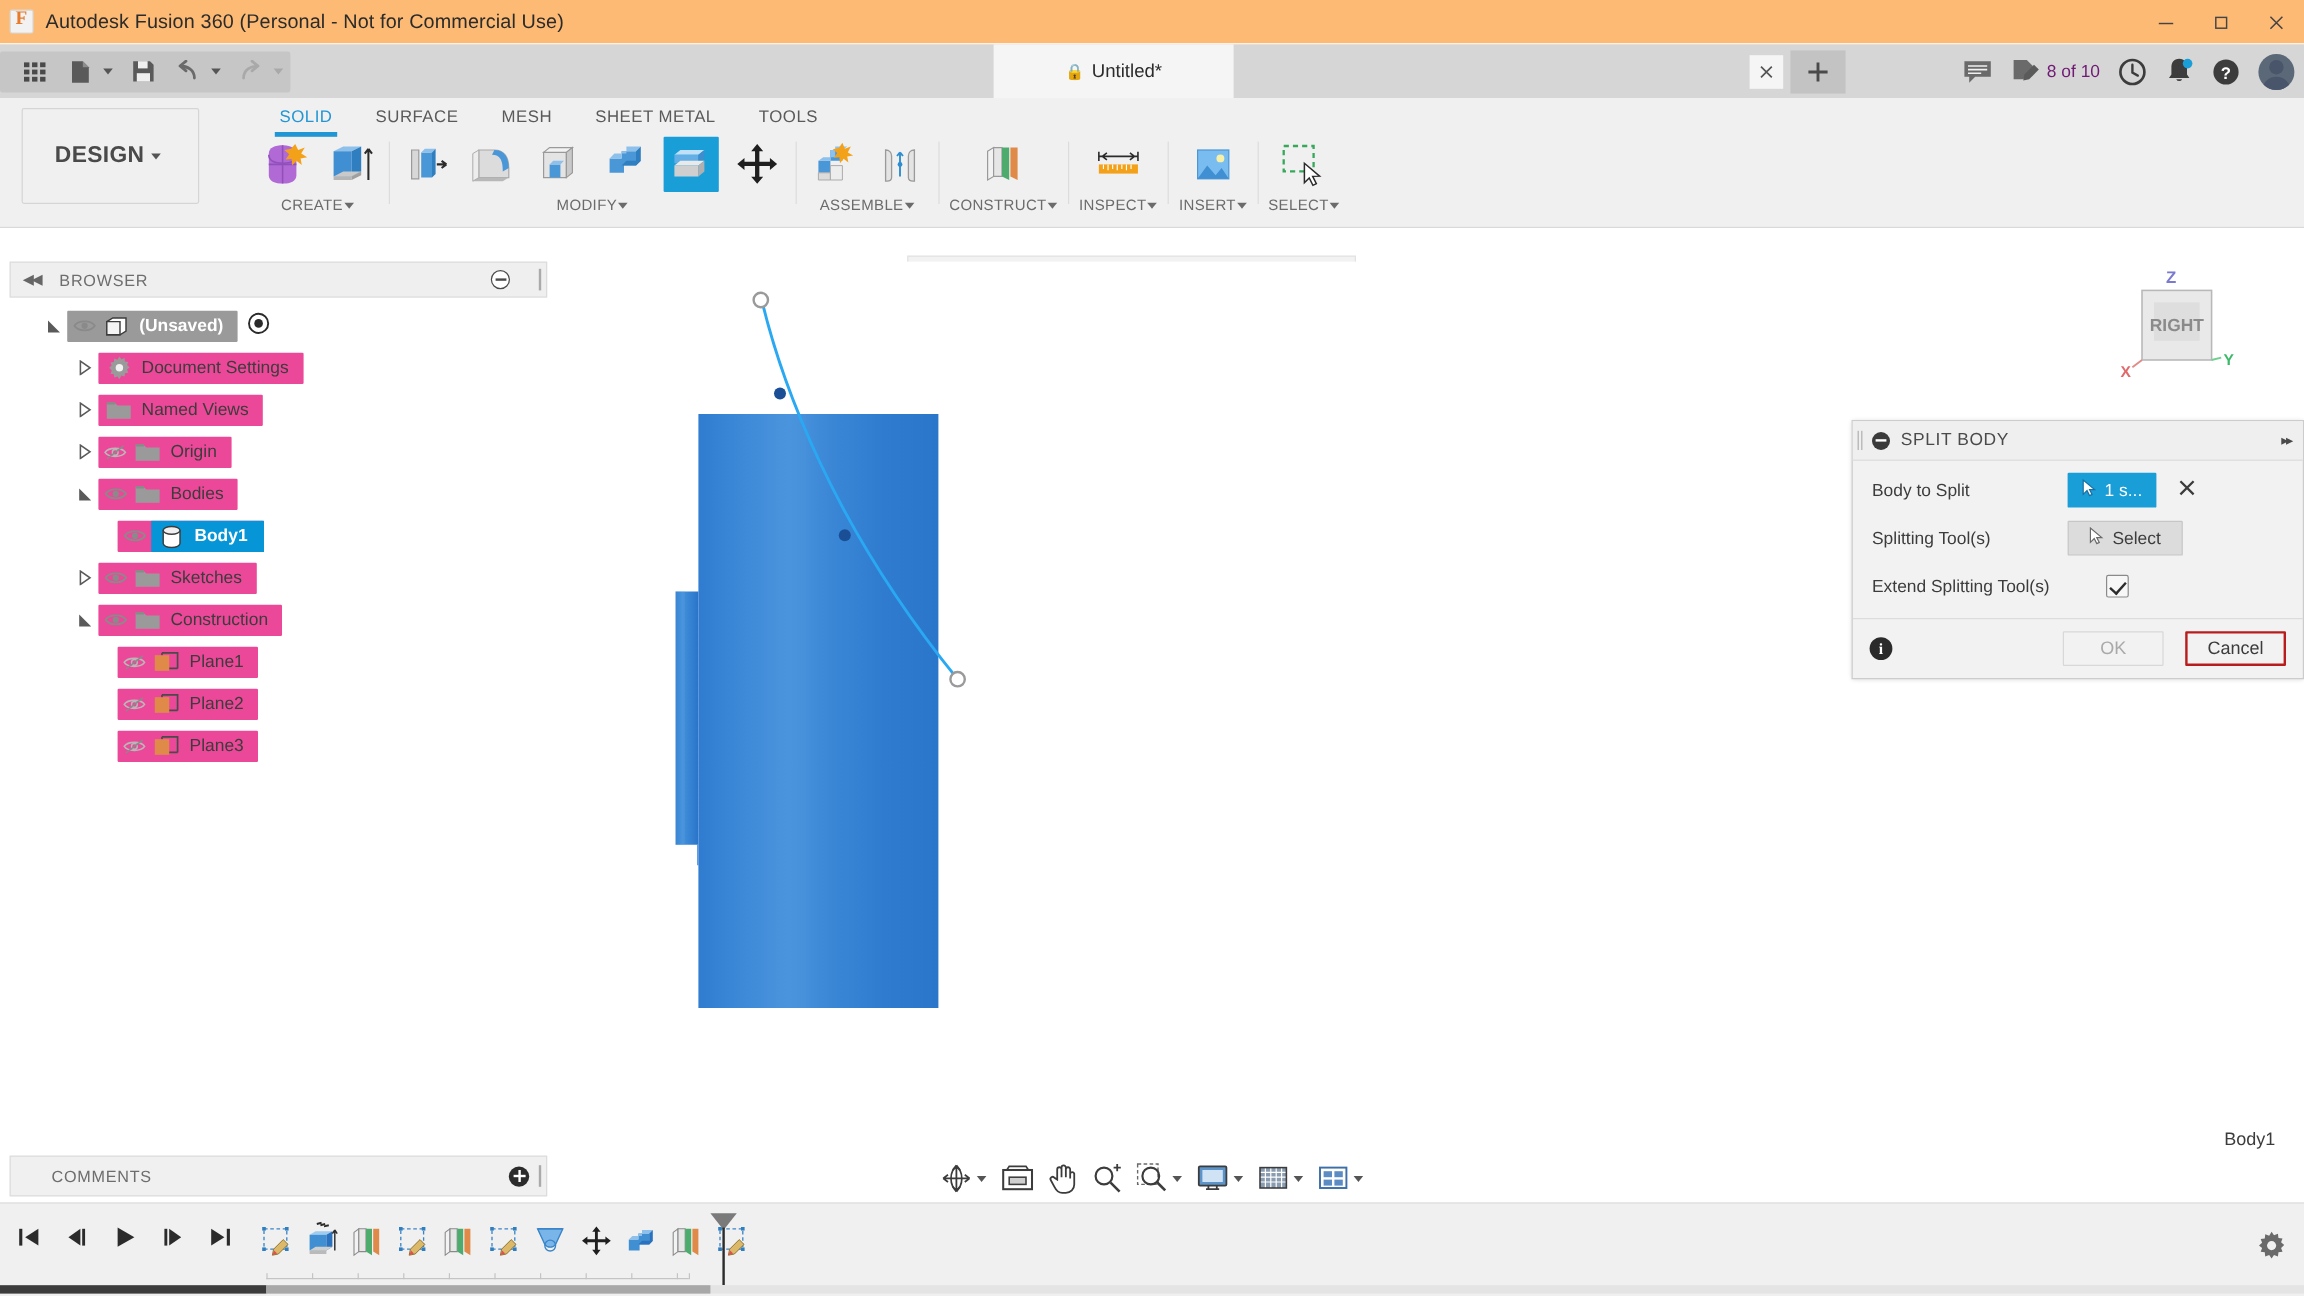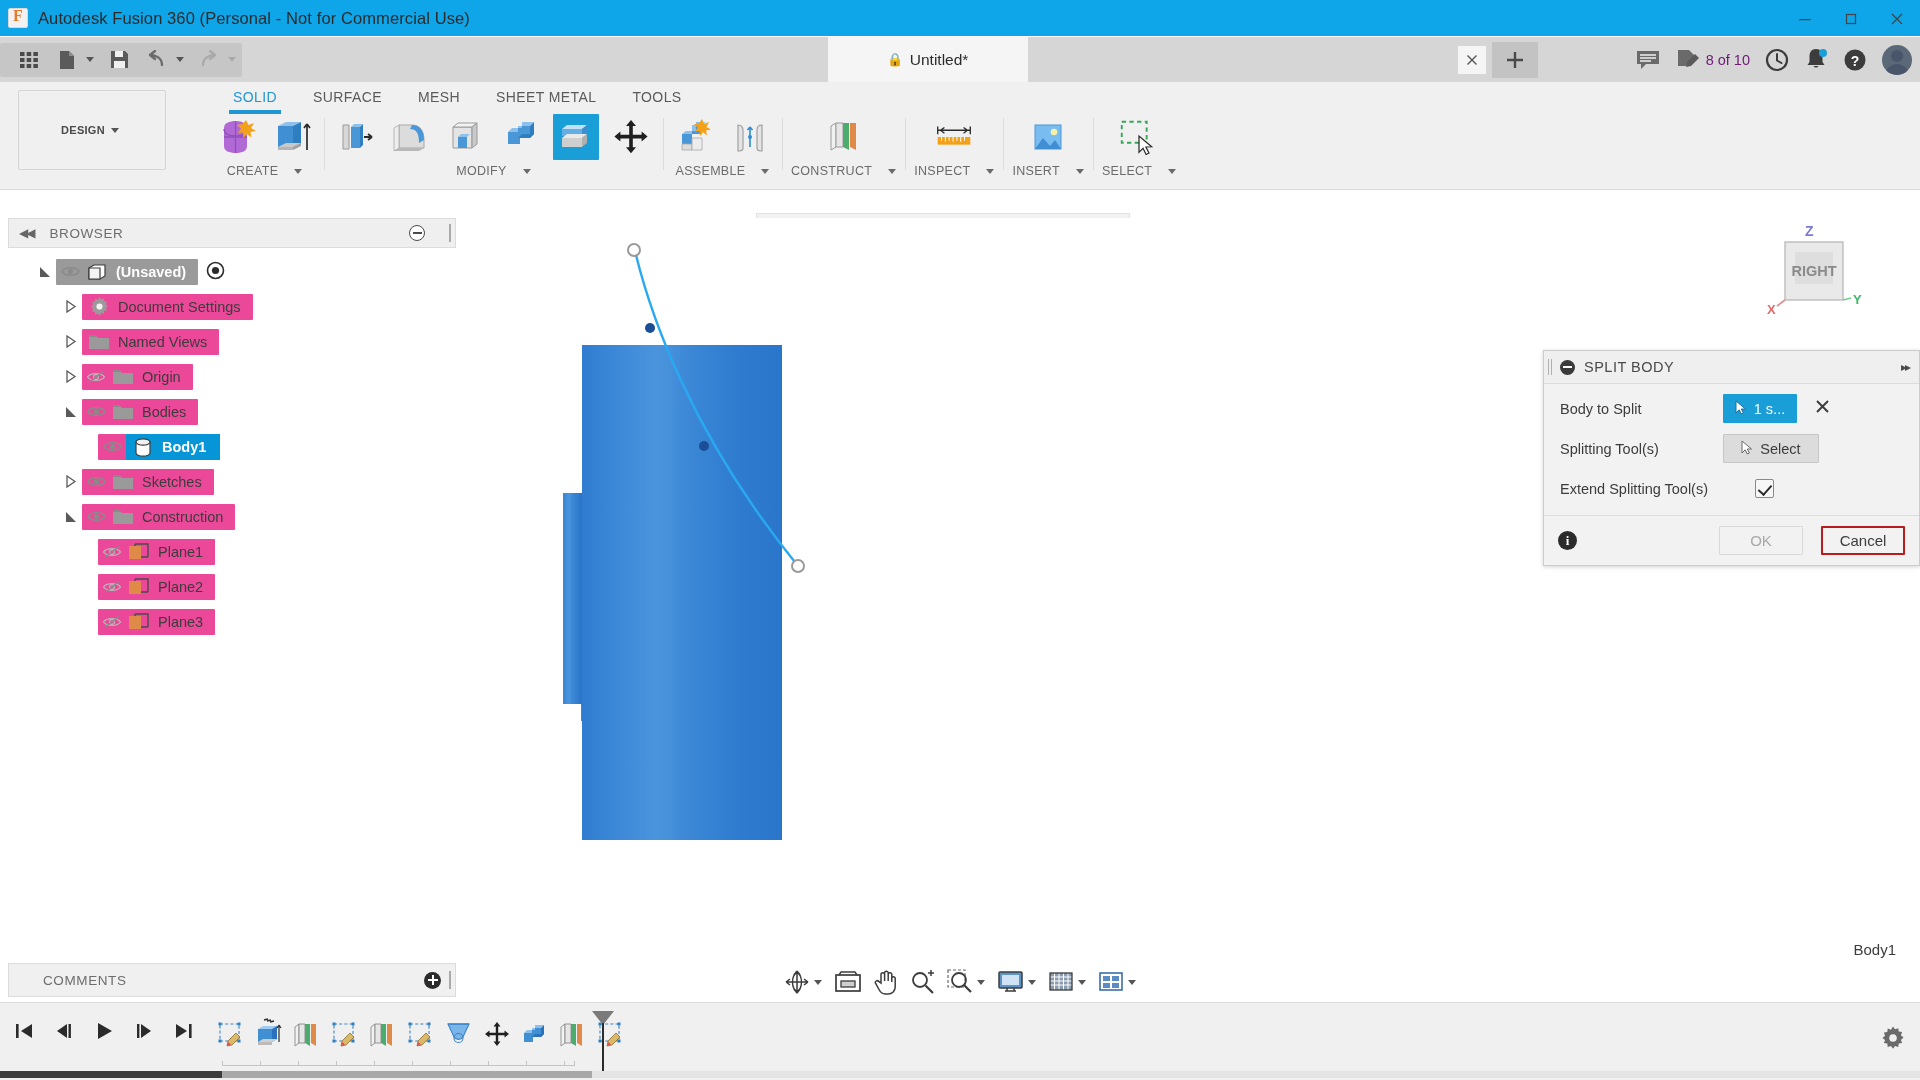--- a/index.html
+++ b/index.html
@@ -5,21 +5,21 @@
   * { box-sizing: border-box; margin:0; padding:0; }
   html,body { width:1920px; height:1080px; overflow:hidden; }
   body {
     font-family: "Liberation Sans", sans-serif;
     background:#ffffff;
     color:#3c3c3c;
     -webkit-font-smoothing:antialiased;
   }
   
   #titlebar{
-    height:37px; background:#0ea5e9; display:flex; align-items:center;
+    height:37px; background:#fdba74; display:flex; align-items:center;
     border-bottom:1px solid #ffffff; position:relative;
   }
   #app-logo{
     width:20px;height:20px;margin-left:8px;margin-right:10px;
     background:#f2f2f2;border:1px solid #d8d8d8;position:relative;border-radius:2px;
   }
   #app-logo::after{
     content:"F";position:absolute;left:4px;top:-2px;font-size:16px;font-weight:bold;
     color:#e87a2b;font-family:"Liberation Serif",serif;
   }
@@ -53,30 +53,30 @@
   .rq .cnt{font-size:14.5px;color:#701a75;}
   #avatar{width:30px;height:30px;border-radius:50%;background:#5b6878;position:relative;overflow:hidden;}
   #avatar::before{content:"";position:absolute;left:9px;top:5px;width:12px;height:12px;border-radius:50%;background:#49556a;}
   #avatar::after{content:"";position:absolute;left:3px;top:19px;width:24px;height:16px;border-radius:12px 12px 0 0;background:#49556a;}
 
   
   #ribbon{height:108px;background:#f0f0f0;display:flex;align-items:flex-start;position:relative;
      border-bottom:1px solid #d9d9d9;}
   #designbox{width:148px;height:80px;margin:8px 0 0 18px;border:1px solid #d5d5d5;background:#f0f0f0;
      display:flex;align-items:center;justify-content:center;border-radius:2px;}
-  #designbox span{font-size:11px;color:#4a4a4a;font-weight:bold;letter-spacing:.3px;}
+  #designbox span{font-size:19px;color:#4a4a4a;font-weight:bold;letter-spacing:.3px;}
   #ribtabs{position:absolute;left:215px;top:2px;display:flex;gap:0;}
   .ribtab{font-size:14px;color:#5a5a5a;padding:5px 18px 6px 18px;letter-spacing:.4px;position:relative;}
   .ribtab.active{color:#2196d4;}
   .ribtab.active::after{content:"";position:absolute;left:14px;right:14px;bottom:-3px;height:4px;background:#2196d4;}
   #ribbody{position:absolute;left:205px;top:28px;right:0;height:78px;display:flex;align-items:flex-start;}
   .rgroup{display:flex;flex-direction:column;align-items:center;padding:0 9px;height:76px;position:relative;}
   .rgroup + .rgroup::before{content:"";position:absolute;left:0;top:8px;bottom:16px;width:1px;background:#dcdcdc;}
   .ricons{display:flex;align-items:center;gap:9px;height:54px;}
-  .rlabel{font-size:12.5px;color:#6b6b6b;letter-spacing:.3px;display:flex;align-items:center;gap:16px;}
+  .rlabel{font-size:12.5px;color:#6b6b6b;letter-spacing:.3px;display:flex;align-items:center;gap:1px;}
   .rlabel .c{width:0;height:0;border-left:4px solid transparent;border-right:4px solid transparent;border-top:5px solid #6b6b6b;}
   .ico{width:46px;height:46px;position:relative;display:flex;align-items:center;justify-content:center;}
   .ico svg{display:block;}
   .ico.sel{background:#1a9ed8;border-radius:1px;}
 
   
   #browser{position:absolute;left:8px;top:218px;width:448px;}
   #bheader{height:30px;background:#efefef;border:1px solid #dcdcdc;display:flex;align-items:center;
      padding-left:10px;gap:16px;}
   #bheader .arrows{color:#666;font-size:12px;letter-spacing:-2px;}

